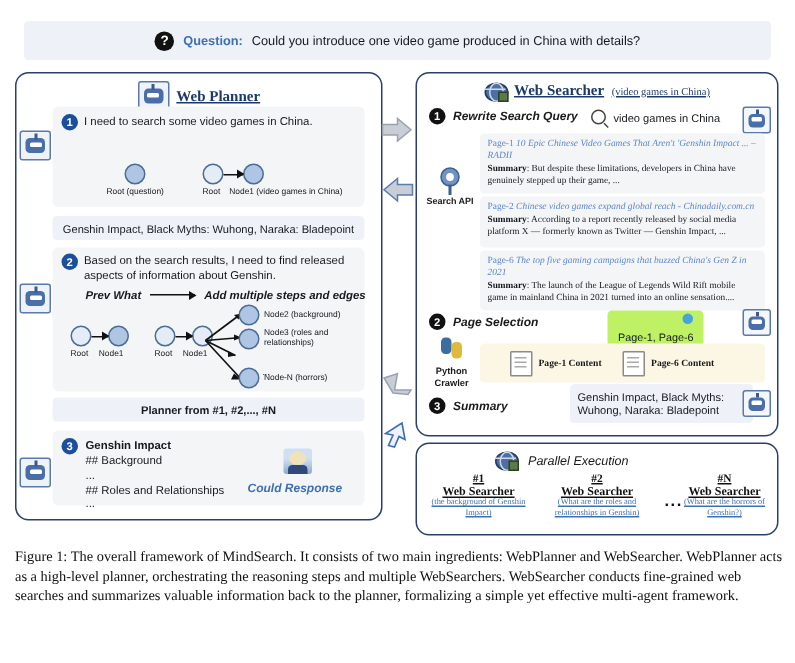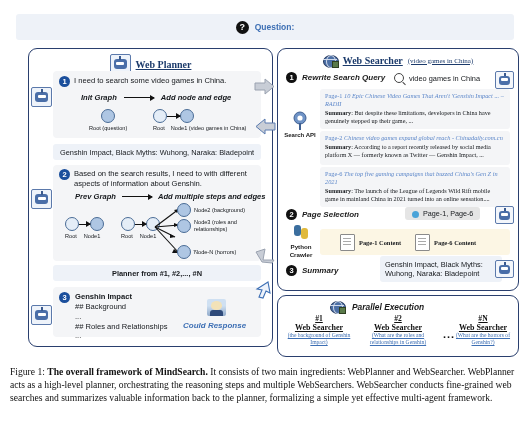--- a/index.html
+++ b/index.html
@@ -8,21 +8,21 @@
   
   .qbar{position:absolute;left:16px;top:14px;width:498px;height:26px;background:#eef2f8;border-radius:3px;
         display:flex;align-items:center;justify-content:center;gap:6px;}
   .qmark{width:13px;height:13px;border-radius:50%;background:#111;color:#fff;font-size:9px;font-weight:bold;
          display:flex;align-items:center;justify-content:center;line-height:1;}
   .qlabel{font-size:8.5px;color:#3d6fb4;font-weight:600;}
   .qtext{font-size:8.5px;color:#15181c;}
 
   
   .panel{position:absolute;border:1.4px solid #2a3f6e;border-radius:9px;background:#fff;}
-  #planner-panel{left:28px;top:48px;width:243px;height:297px;}
+  #planner-panel{left:10px;top:48px;width:243px;height:297px;}
   #searcher-panel{left:277px;top:48px;width:240px;height:241px;}
   #parallel-panel{left:277px;top:295px;width:240px;height:60px;}
 
   .panel-title{display:flex;align-items:center;justify-content:center;gap:5px;padding-top:5px;}
   .panel-title .tname{font-family:"Liberation Serif",serif;font-weight:bold;font-size:10px;color:#1b3a6b;
                       text-decoration:underline;}
   .panel-title .tsub{font-family:"Liberation Serif",serif;font-size:7px;color:#1b3a6b;text-decoration:underline;}
 
   
   .globe{width:15px;height:13px;position:relative;display:inline-block;}
@@ -63,22 +63,22 @@
   .infobar{position:absolute;background:#eef2f8;border-radius:3px;display:flex;align-items:center;
            justify-content:center;font-size:7.4px;color:#15181c;}
 
   
   .resultbox{position:absolute;background:#f4f5f7;border-radius:3px;padding:3px 5px;box-sizing:border-box;}
   .res-title{font-family:"Liberation Serif",serif;font-size:6.3px;color:#5b86c9;font-style:italic;line-height:1.3;}
   .res-title b{font-style:normal;font-weight:normal;}
   .res-sum{font-family:"Liberation Serif",serif;font-size:6.2px;color:#15181c;line-height:1.3;margin-top:1px;}
   .res-sum b{font-weight:bold;}
 
-  .pill{background:#e5e5e5;border-radius:3px;font-size:7.2px;color:#15181c;display:flex;align-items:flex-end;
-        gap:4px;padding:2px 7px;}
+  .pill{background:#bef264;border-radius:3px;font-size:7.2px;color:#15181c;display:flex;align-items:flex-end;
+        gap:4px;padding:2px 7px;flex-direction:column;}
   .check{width:7px;height:7px;border-radius:50%;background:#4aa3d8;flex:none;}
 
   .crawlbar{position:absolute;background:#fcf6e4;border-radius:3px;display:flex;align-items:center;gap:14px;
             padding-left:20px;box-sizing:border-box;}
   .doc{width:13px;height:15px;border:1px solid #8a8a8a;background:#fff;position:relative;border-radius:1px;}
   .doc::before{content:"";position:absolute;left:2px;top:3px;width:8px;height:1px;background:#aaa;
                box-shadow:0 3px 0 #aaa,0 6px 0 #aaa;}
   .docitem{display:flex;align-items:center;gap:4px;}
   .doclabel{font-family:"Liberation Serif",serif;font-size:6.4px;font-weight:bold;color:#15181c;}
 
@@ -106,51 +106,47 @@
   .thumb{width:19px;height:17px;border-radius:2px;background:linear-gradient(#cfe0f2 40%,#8fa9c9);
          position:relative;overflow:hidden;}
   .thumb::before{content:"";position:absolute;left:4px;top:2px;width:11px;height:9px;border-radius:50% 50% 45% 45%;
                  background:#f2e2b8;}
   .thumb::after{content:"";position:absolute;left:3px;bottom:0;width:13px;height:6px;background:#2f4a7a;border-radius:3px 3px 0 0;}
   .finalresp{font-style:italic;font-weight:bold;font-size:8px;color:#3d6fb4;}
 
   
   .caption{position:absolute;left:10px;top:366px;width:512px;font-family:"Liberation Serif",serif;
            font-size:9.6px;line-height:1.33;color:#111;text-align:left;}
-  .caption b{font-weight:bold;}
+  .caption b{font-weight:normal;}
 </style>
 </head>
 <body>
 
 <div class="qbar">
   <span class="qmark">?</span>
   <span class="qlabel">Question:</span>
+  <span class="qtext">Could you introduce one video game produced in China with details?</span>
 </div>
 
 <div class="panel" id="planner-panel">
   <div class="panel-title">
     <span class="plannerbot">
         <i class="ant"></i>
       </span>
     <span class="tname">Web Planner</span>
   </div>
 
   <div class="stepbox" style="left:24px;top:22px;width:208px;height:67px;"></div>
   <span class="plannerbot" style="position:absolute;left:2px;top:38px;">
       <i class="ant"></i>
     </span>
   <div style="position:absolute;left:30px;top:27px;display:flex;gap:4px;align-items:flex-start;width:196px;">
     <span class="badge">1</span>
     <span class="steptext">I need to search some video games in China.</span>
   </div>
-  <div style="position:absolute;left:52px;top:44px;display:flex;align-items:center;gap:7px;">
-    <span class="transform">Init Graph</span>
-    <span class="arrowline"></span>
-    <span class="transform">Add node and edge</span>
-  </div>
 
   <div style="position:absolute;left:60px;top:60px;text-align:center;">
     <div class="node" style="margin:0 auto;"></div>
     <div class="nlabel" style="margin-top:2px;">Root (question)</div>
   </div>
 
   <div style="position:absolute;left:124px;top:60px;">
     <div style="display:flex;align-items:center;">
       <div class="node light"></div>
       <span class="arrowline" style="width:13px;"></span>
@@ -163,24 +159,24 @@
   </div>
 
   <div class="infobar" style="left:24px;top:95px;width:208px;height:16px;">Genshin Impact, Black Myths: Wuhong, Naraka: Bladepoint</div>
 
   <div class="stepbox" style="left:24px;top:116px;width:208px;height:96px;"></div>
   <span class="plannerbot" style="position:absolute;left:2px;top:140px;">
       <i class="ant"></i>
     </span>
   <div style="position:absolute;left:30px;top:120px;display:flex;gap:4px;align-items:flex-start;width:198px;">
     <span class="badge">2</span>
-    <span class="steptext" style="width:176px;">Based on the search results, I need to with different aspects of information about Genshin.</span>
+    <span class="steptext" style="width:176px;">Based on the search results, I need to find released aspects of information about Genshin.</span>
   </div>
   <div style="position:absolute;left:46px;top:143px;display:flex;align-items:center;gap:6px;">
-    <span class="transform">Prev Graph</span>
+    <span class="transform">Prev What</span>
     <span class="arrowline"></span>
     <span class="transform">Add multiple steps and edges</span>
   </div>
 
   <div style="position:absolute;left:36px;top:168px;">
     <div style="display:flex;align-items:center;">
       <div class="node light"></div>
       <span class="arrowline" style="width:11px;"></span>
       <div class="node"></div>
     </div>
@@ -355,21 +351,21 @@
 </div>
 
 <div class="panel" id="parallel-panel">
   <div style="position:absolute;left:52px;top:4px;display:flex;align-items:center;gap:7px;">
     <span class="globe">
       <i class="g1"></i>
         <i class="g2"></i>
         <i class="g3"></i>
         <i class="g4"></i>
     </span>
-    <span style="font-style:italic;font-weight:bold;font-size:8.4px;">Parallel Execution</span>
+    <span style="font-style:italic;font-weight:normal;font-size:8.4px;">Parallel Execution</span>
   </div>
 
   <div class="ws-col" style="left:6px;top:18px;width:70px;">
     <div class="ws-num">#1</div>
     <div class="ws-name">Web Searcher</div>
     <div class="ws-sub">(the background of Genshin Impact)</div>
   </div>
 
   <div class="ws-col" style="left:82px;top:18px;width:76px;">
     <div class="ws-num">#2</div>

